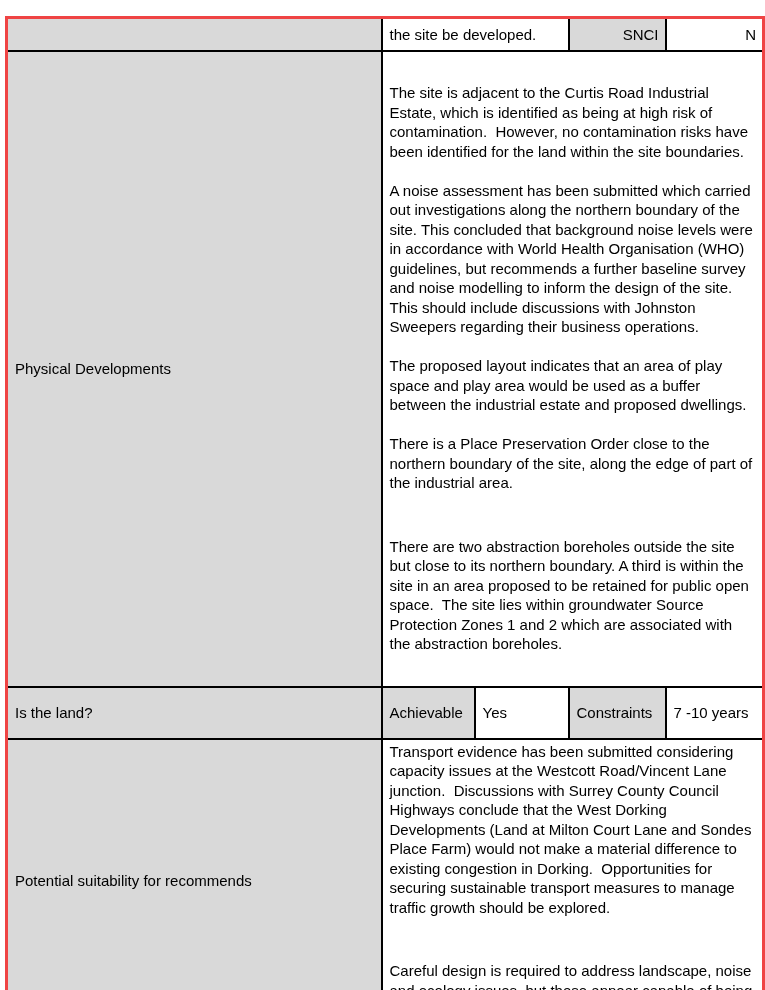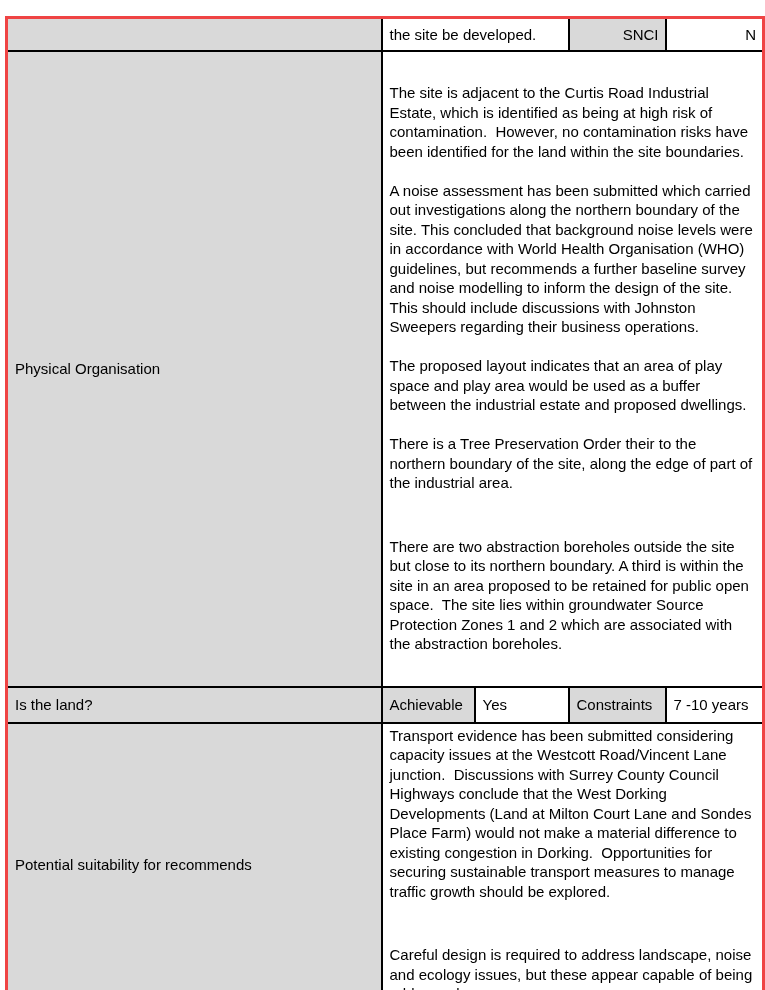--- a/index.html
+++ b/index.html
@@ -59,31 +59,31 @@
 
     <tbody>
         <tr style="height:33px">
       <td class="grey"></td>
       <td colspan="2" class="v-top">the site be developed.</td>
       <td class="grey t-center">SNCI</td>
       <td class="t-center">N</td>
     </tr>
 
     <tr style="height:636px">
-      <td class="grey">Physical Organisation</td>
+      <td class="grey">Physical Developments</td>
       <td colspan="4" class="v-top text-cell">
             <p>The site is adjacent to the Curtis Road Industrial Estate, which is identified as being at high risk of contamination.  However, no contamination risks have been identified for the land within the site boundaries.</p>
             <p>A noise assessment has been submitted which carried out investigations along the northern boundary of the site. This concluded that background noise levels were in accordance with World Health Organisation (WHO) guidelines, but recommends a further baseline survey and noise modelling to inform the design of the site.  This should include discussions with Johnston Sweepers regarding their business operations.</p>
             <p>The proposed layout indicates that an area of play space and play area would be used as a buffer between the industrial estate and proposed dwellings.</p>
-            <p>There is a Tree Preservation Order their to the northern boundary of the site, along the edge of part of the industrial area.</p>
+            <p>There is a Place Preservation Order close to the northern boundary of the site, along the edge of part of the industrial area.</p>
             <p>There are two abstraction boreholes outside the site but close to its northern boundary. A third is within the site in an area proposed to be retained for public open space.  The site lies within groundwater Source Protection Zones 1 and 2 which are associated with the abstraction boreholes.</p>
           </td>
     </tr>
 
-    <tr style="height:36px">
+    <tr style="height:52px">
       <td class="grey">Is the land?</td>
       <td class="grey">Achievable</td>
       <td>Yes</td>
       <td class="grey">Constraints</td>
       <td>7 -10 years</td>
     </tr>
 
     <tr style="height:268px">
       <td class="grey">Potential suitability for recommends</td>
       <td colspan="4" class="v-top text-cell">

